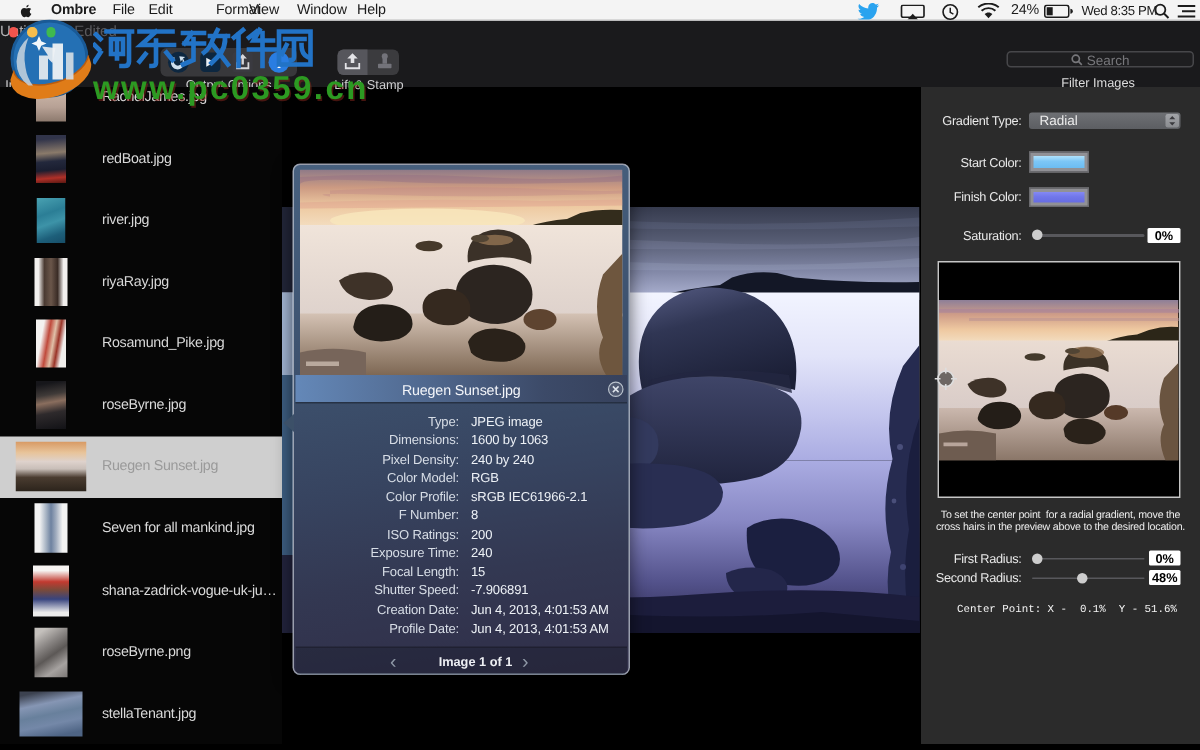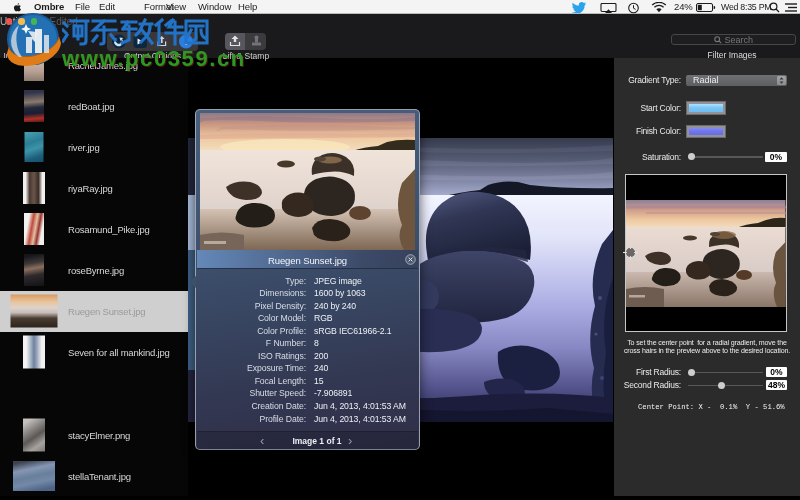--- a/index.html
+++ b/index.html
@@ -155,23 +155,27 @@
       <div class="nm">roseByrne.jpg</div>
     </div>
   <div class="row rowsel" style="top:232.9px;">
       <div class="th" style="width:47px;height:33px;background:linear-gradient(#d89a64 0%,#e8c49a 22%,#ded2cc 40%,#c8beb8 55%,#4a3c30 72%,#2c241c 100%);"></div>
       <div class="nm">Ruegen Sunset.jpg</div>
     </div>
   <div class="row" style="top:273.9px;">
       <div class="th" style="width:22px;height:33px;background:linear-gradient(90deg,#f4f4f4 15%,#a8b4c4 35%,#6e82a0 50%,#a0acbe 65%,#f2f2f2 85%);"></div>
       <div class="nm">Seven for all mankind.jpg</div>
     </div>
+  <div class="row" style="top:315px;">
+      <div class="th" style="width:24px;height:34px;background:linear-gradient(#f6f4f2 10%,#c23a30 32%,#7a4a3a 48%,#38447e 66%,#ececec 92%);"></div>
+      <div class="nm">shana-zadrick-vogue-uk-ju…</div>
+    </div>
   <div class="row" style="top:356px;">
       <div class="th" style="width:22px;height:33px;background:linear-gradient(145deg,#c4c0bc 12%,#8a8684 35%,#5c5856 55%,#a6a2a0 78%,#7c7876);"></div>
-      <div class="nm">stacyElmer.png</div>
+      <div class="nm">roseByrne.png</div>
     </div>
   <div class="row" style="top:397.1px;">
       <div class="th" style="width:42px;height:30px;background:linear-gradient(168deg,#3c4250 8%,#8696b4 30%,#68809c 50%,#7488a8 68%,#4e6484 90%);"></div>
       <div class="nm">stellaTenant.jpg</div>
     </div>
 </div>
 <div id="canvasphoto" class="abs" style="left:188px;top:138px;width:425px;height:284px;">
 <svg width="425" height="284" viewBox="0 0 425 284">
   <defs>
     <linearGradient id="sky" x1="0" y1="0" x2="0" y2="1">

